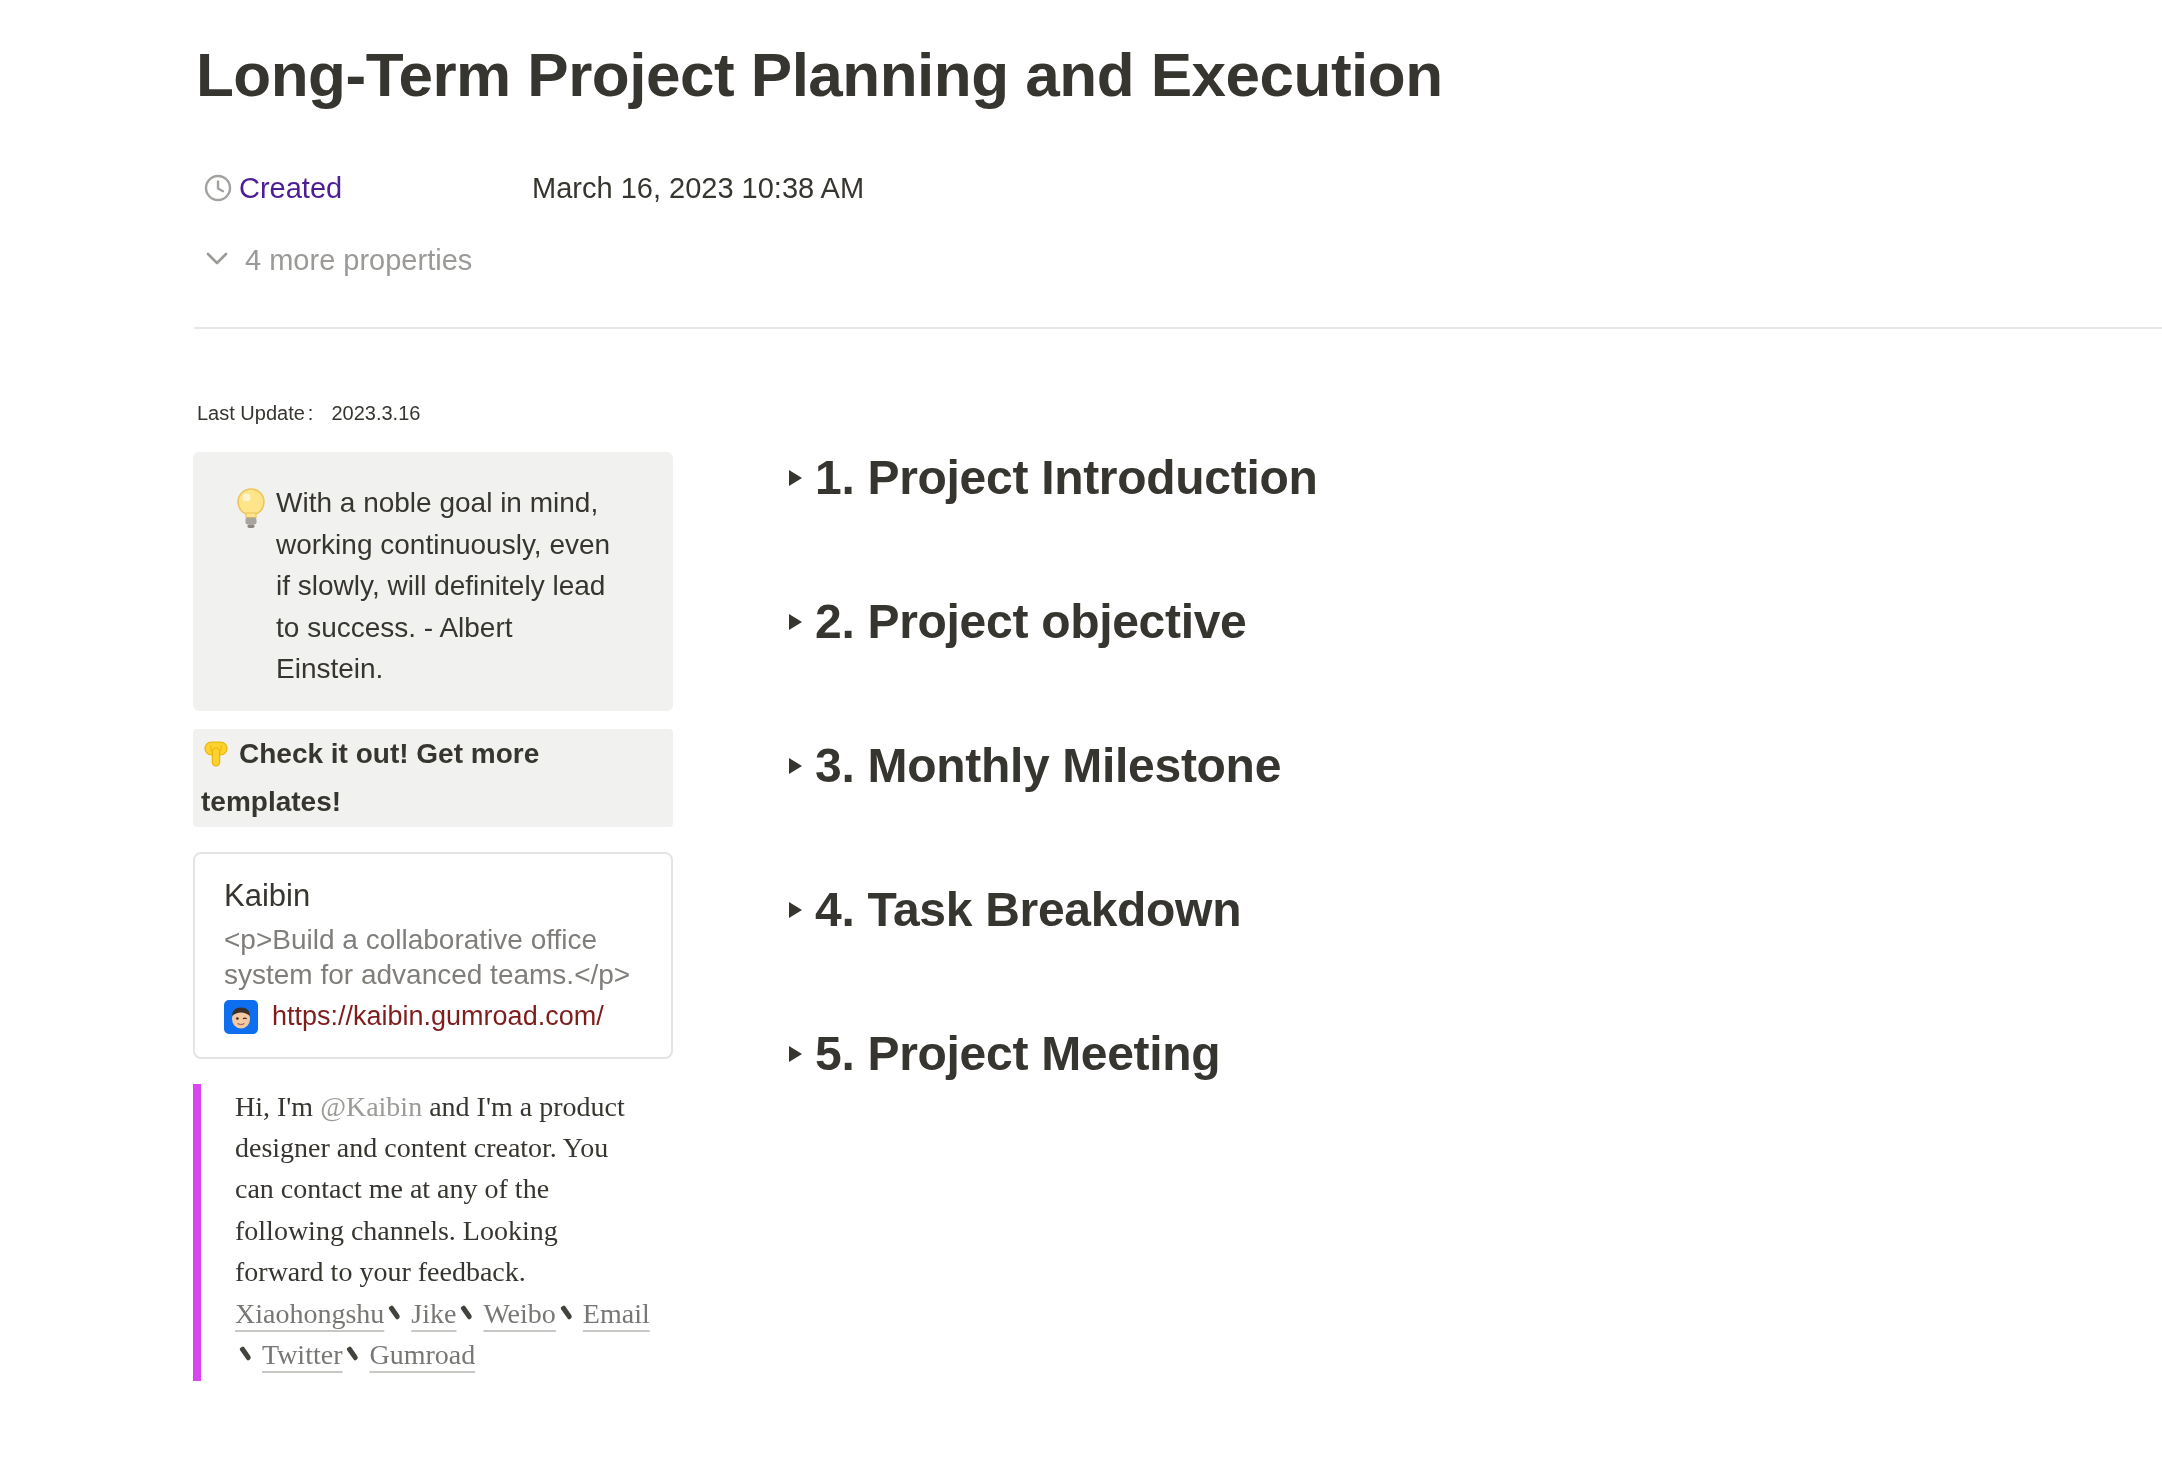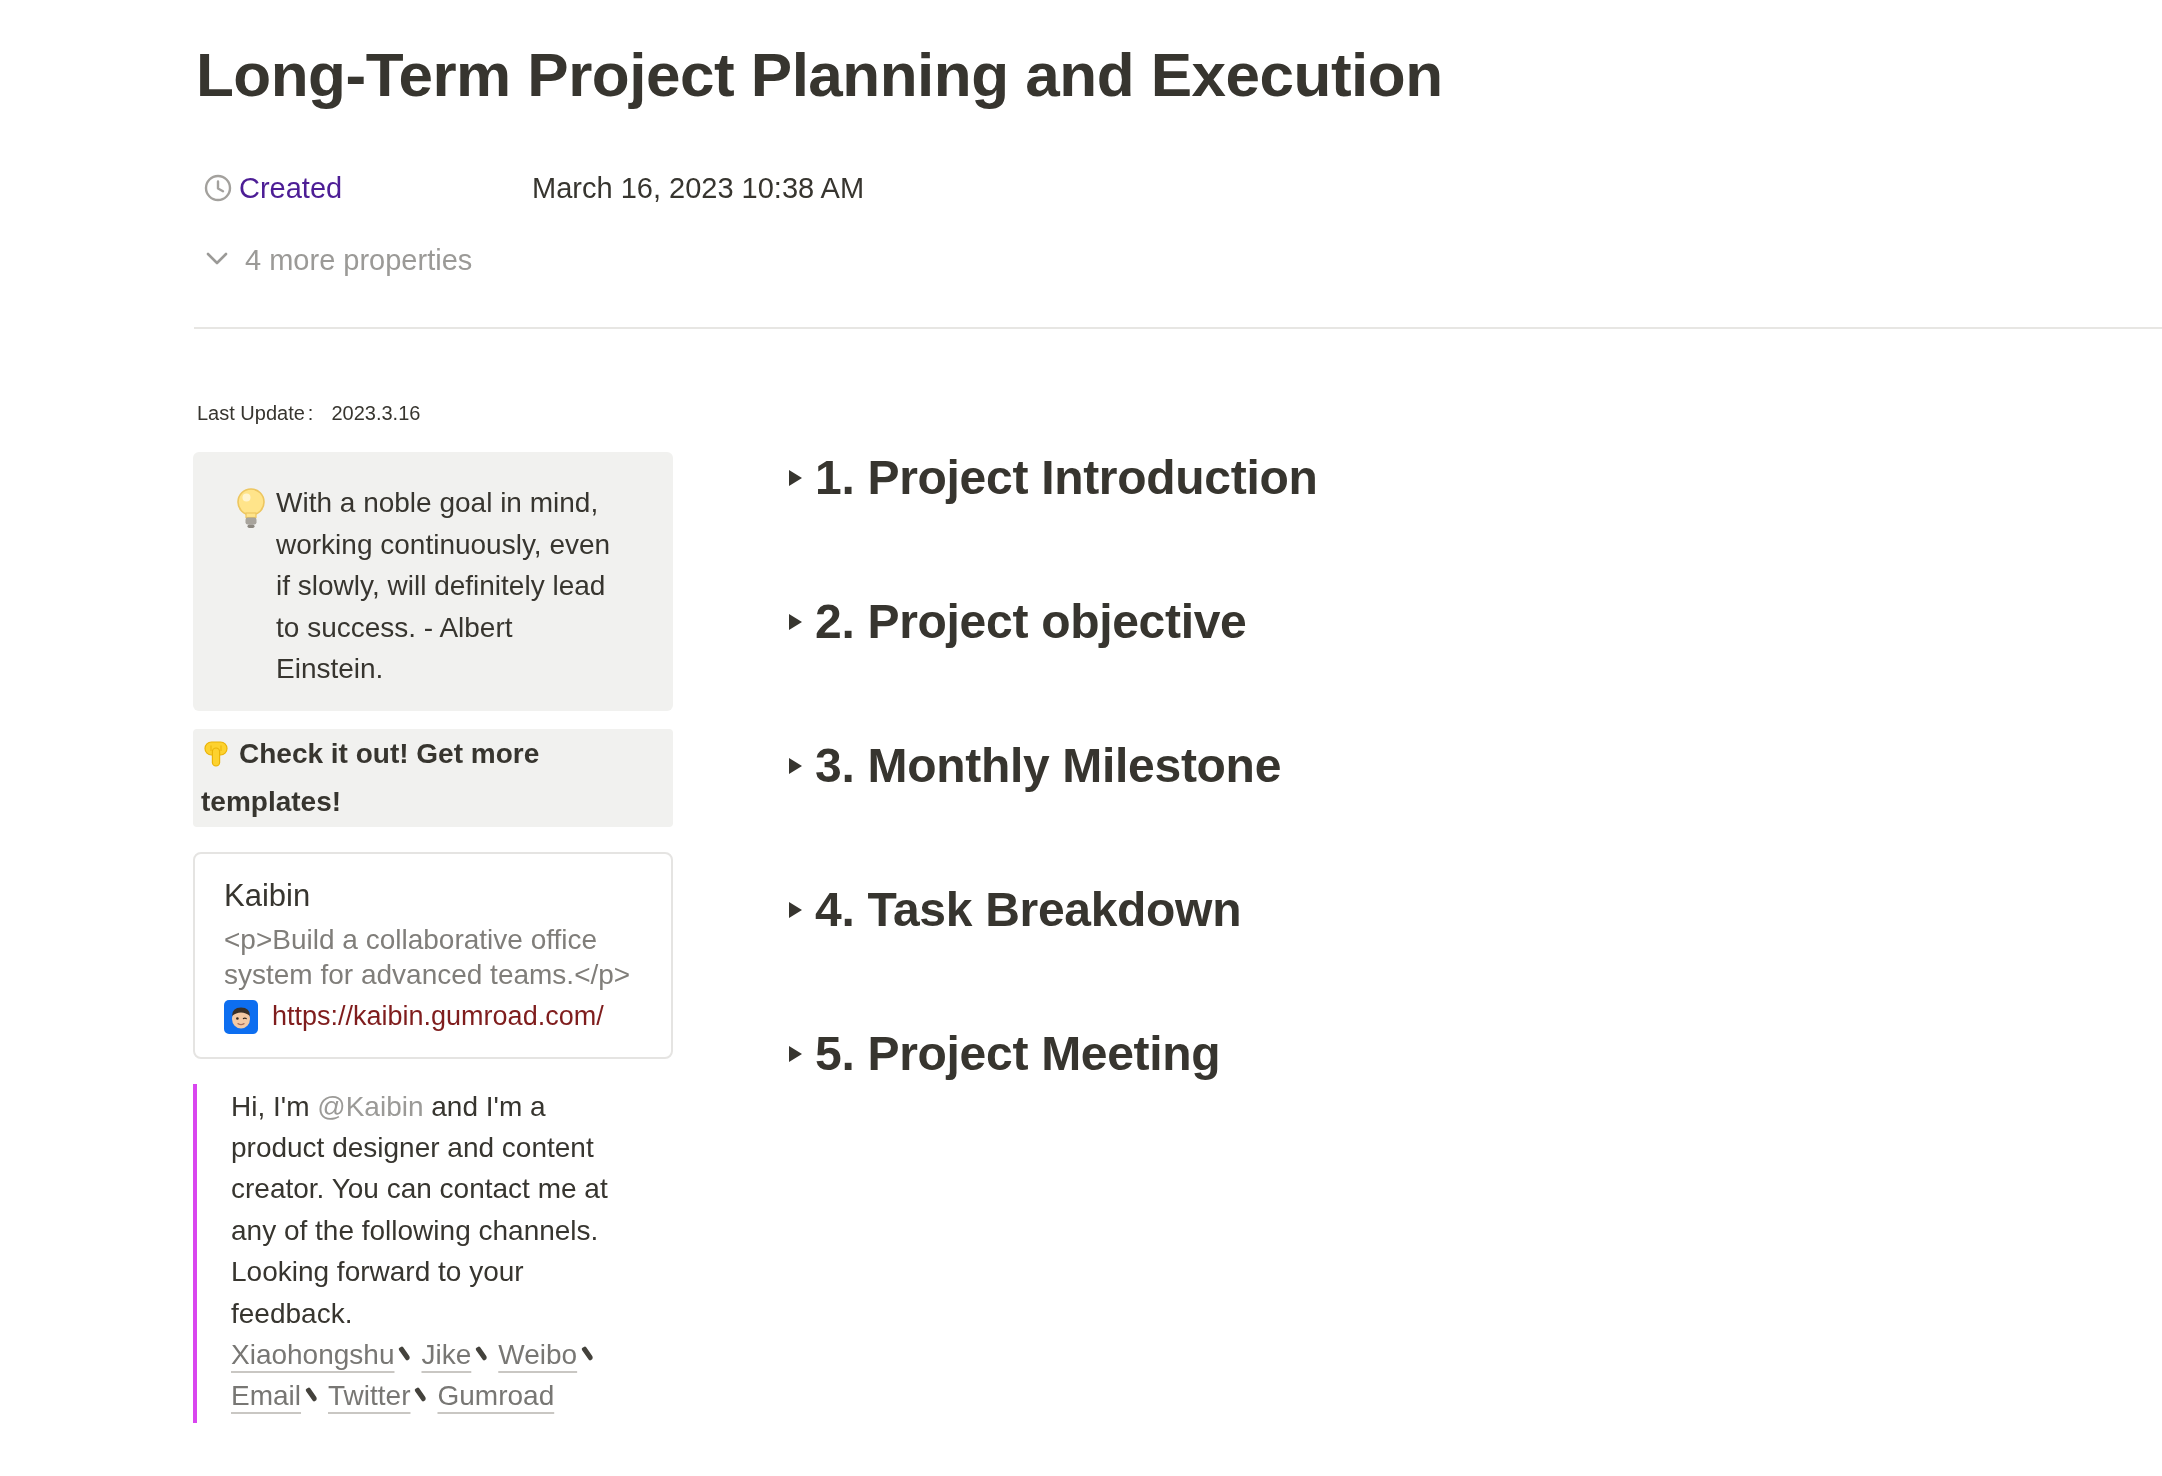--- a/index.html
+++ b/index.html
@@ -45,21 +45,21 @@
   
   .bookmark { width:480px; background:#fff; border:2px solid #e5e4e2; border-radius:8px;
               padding:22px 28px 23px 29px; margin-bottom:25px; cursor:pointer; }
   .bm-title { font-size:31px; line-height:40px; color:#37352f; }
   .bm-desc { margin-top:6px; font-size:28px; line-height:35px; color:#807e7a; width:420px; }
   .bm-link-row { margin-top:8px; display:flex; align-items:center; }
   .bm-favicon { width:34px; height:34px; flex:0 0 34px; }
   .bm-url { margin-left:14px; font-size:27px; color:#7f1d1d; }
 
   
-  .quote-block { border-left:4px solid #d946ef; padding:2px 0 6px 34px; }
+  .quote-block { border-left:8px solid #d946ef; padding:2px 0 6px 34px;font-family:Liberation Serif, serif; }
   .quote-text { font-size:28px; line-height:41.4px; color:#37352f; width:400px; }
   .mention { color:#9b9a97; }
   .quote-links { font-size:28px; line-height:41.4px; width:420px; }
   .q-link { color:#787774; text-decoration:underline; text-decoration-color:#c9c7c3;
             text-decoration-thickness:2px; text-underline-offset:7px; cursor:pointer; }
   .cjk-comma { display:inline-block; position:relative; width:27px; height:24px; vertical-align:-3px; }
   .cjk-comma::before { content:""; position:absolute; left:8px; top:3px; width:5px; height:15px;
             background:#44423c; border-radius:3px 3px 6px 3px; transform:rotate(-35deg); }
 
   

